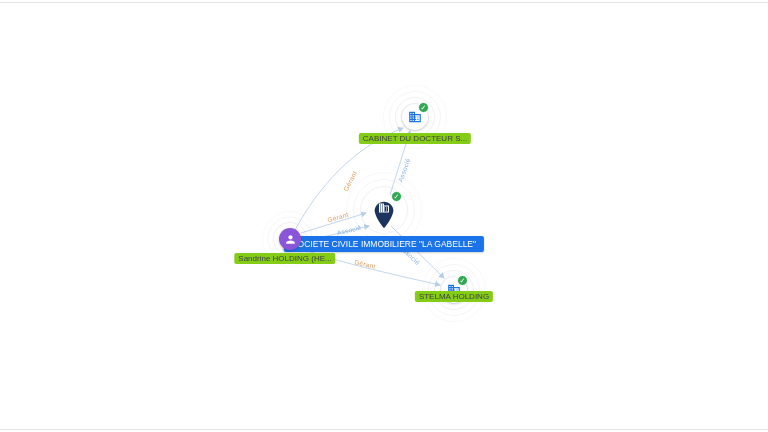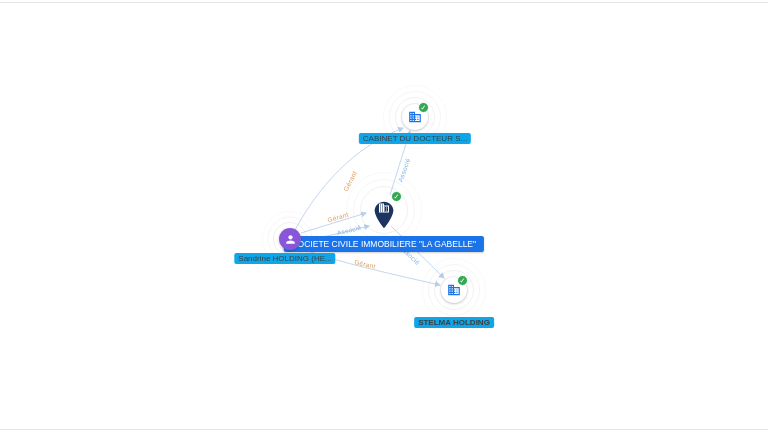--- a/index.html
+++ b/index.html
@@ -58,21 +58,21 @@
     border: 1.5px solid #fff;
     border-radius: 50%;
     display: flex; align-items: center; justify-content: center;
     color: #fff; font-size: 7px; line-height: 1;
   }
 
   .node-label {
     position: absolute; left: 0;
     transform: translateX(-50%);
     font-size: 8px; color: #3c4043;
-    background: #0ea5e9; padding: 1px 4px; border-radius: 2px;
+    background: #84cc16; padding: 1px 4px; border-radius: 2px;
     white-space: nowrap;
   }
   .selected-label {
     position: absolute; left: 0;
     transform: translateX(-50%);
     background: #1a73e8; color: #fff;
     font-size: 8.5px; padding: 3px 8px; border-radius: 2px;
     white-space: nowrap;
     box-shadow: 0 1px 2px rgba(0,0,0,.2);
   }
@@ -150,16 +150,16 @@
   <div class="node company" style="left:454px;top:290px;">
     <span class="ring r1" style="width:40px;height:40px;"></span>
     <span class="ring r2" style="width:52px;height:52px;"></span>
     <span class="ring r3" style="width:64px;height:64px;"></span>
     <div class="circle">
       <svg width="14" height="14" viewBox="0 0 24 24" fill="#1a73e8">
           <path d="M12 7V3H2v18h20V7H12zM6 19H4v-2h2v2zm0-4H4v-2h2v2zm0-4H4V9h2v2zm0-4H4V5h2v2zm4 12H8v-2h2v2zm0-4H8v-2h2v2zm0-4H8V9h2v2zm0-4H8V5h2v2zm10 12h-8v-2h2v-2h-2v-2h2v-2h-2V9h8v10zm-2-8h-2v2h2v-2zm0 4h-2v2h2v-2z"></path>
         </svg>
     </div>
     <div class="badge" style="left:3px;top:-15px;">✓</div>
-    <div class="node-label" style="top:27px;font-weight:bold;">STELMA HOLDING</div>
+    <div class="node-label" style="top:1px;">STELMA HOLDING</div>
   </div>
 
 </div>
 
 </body></html>

